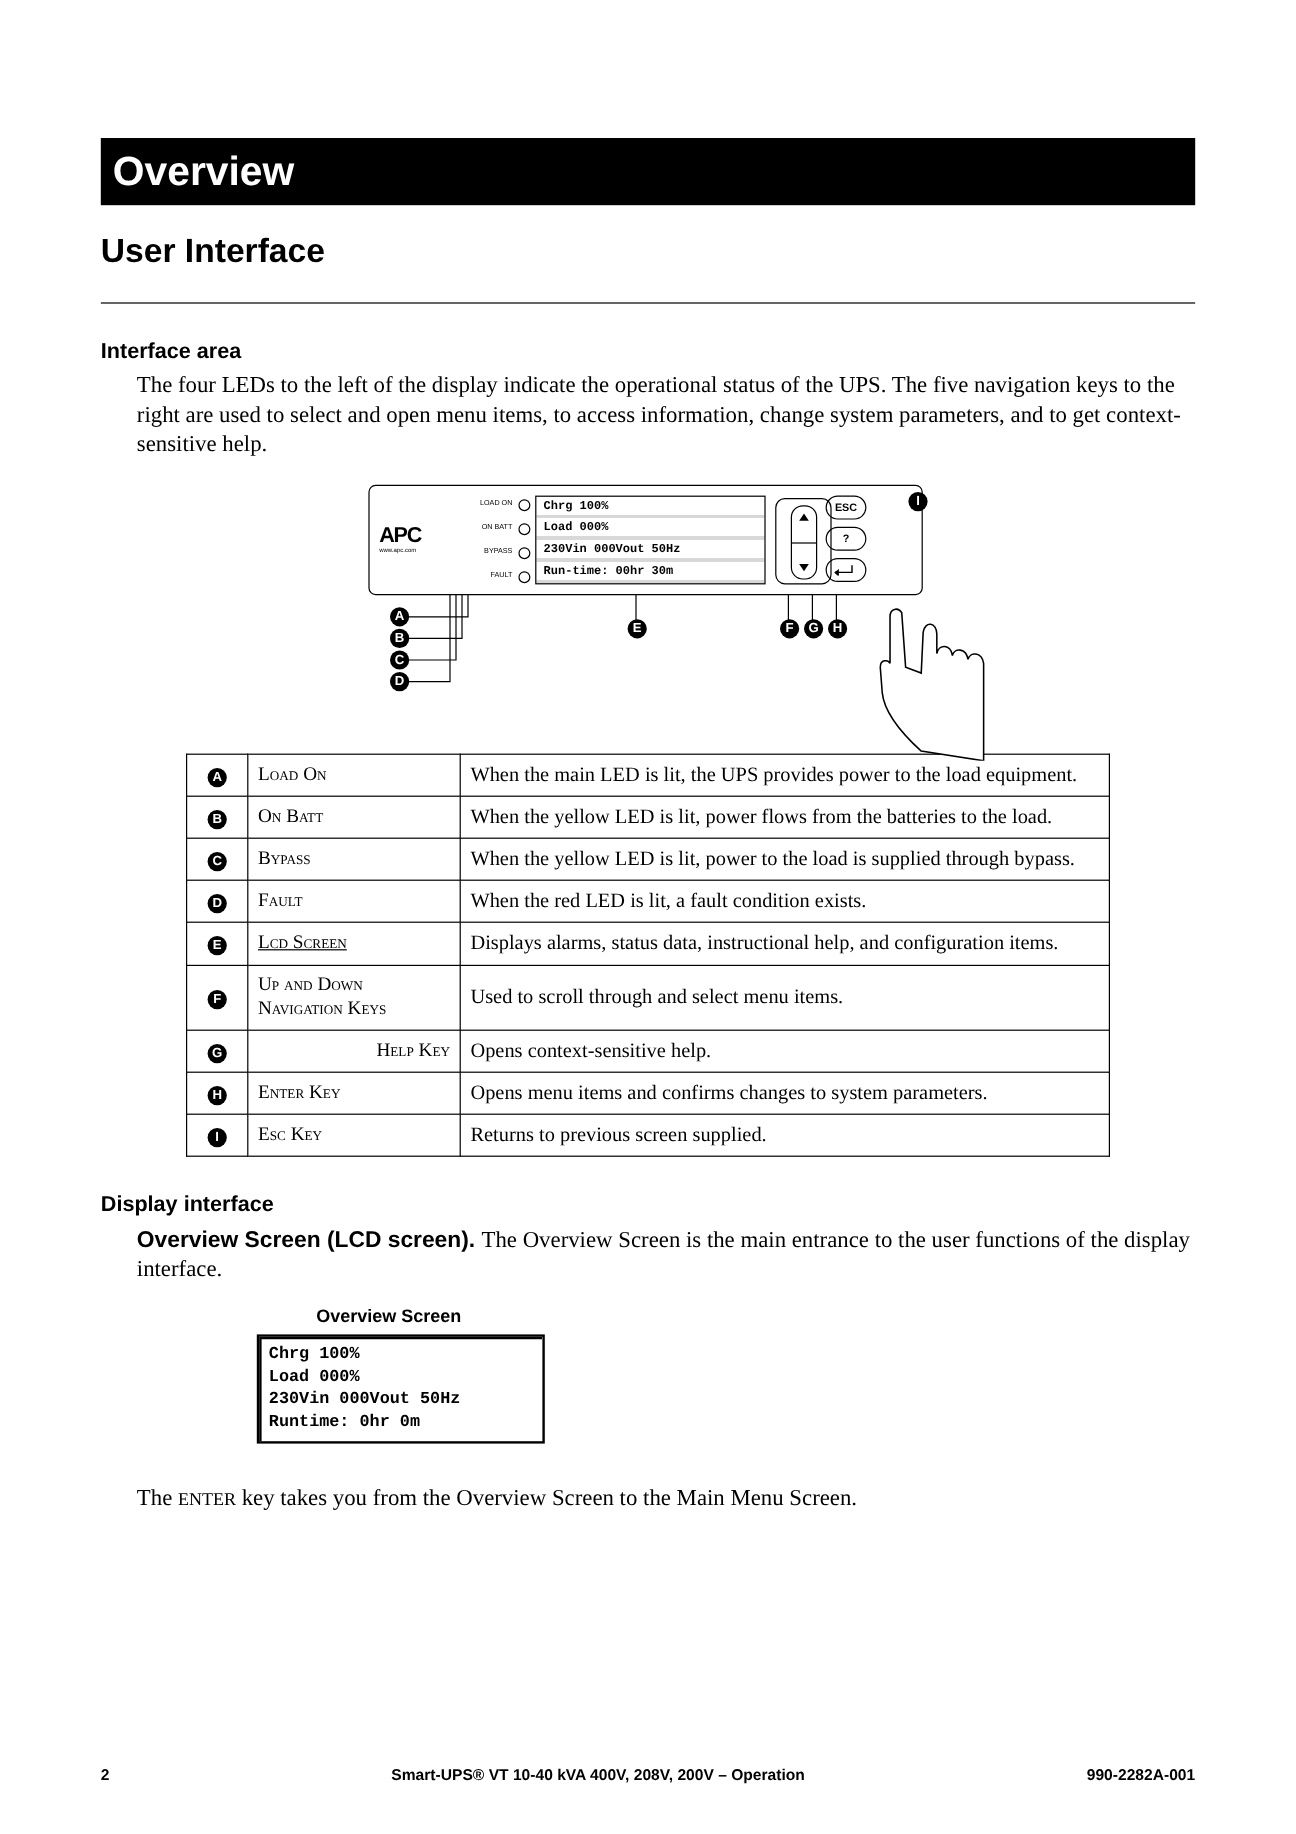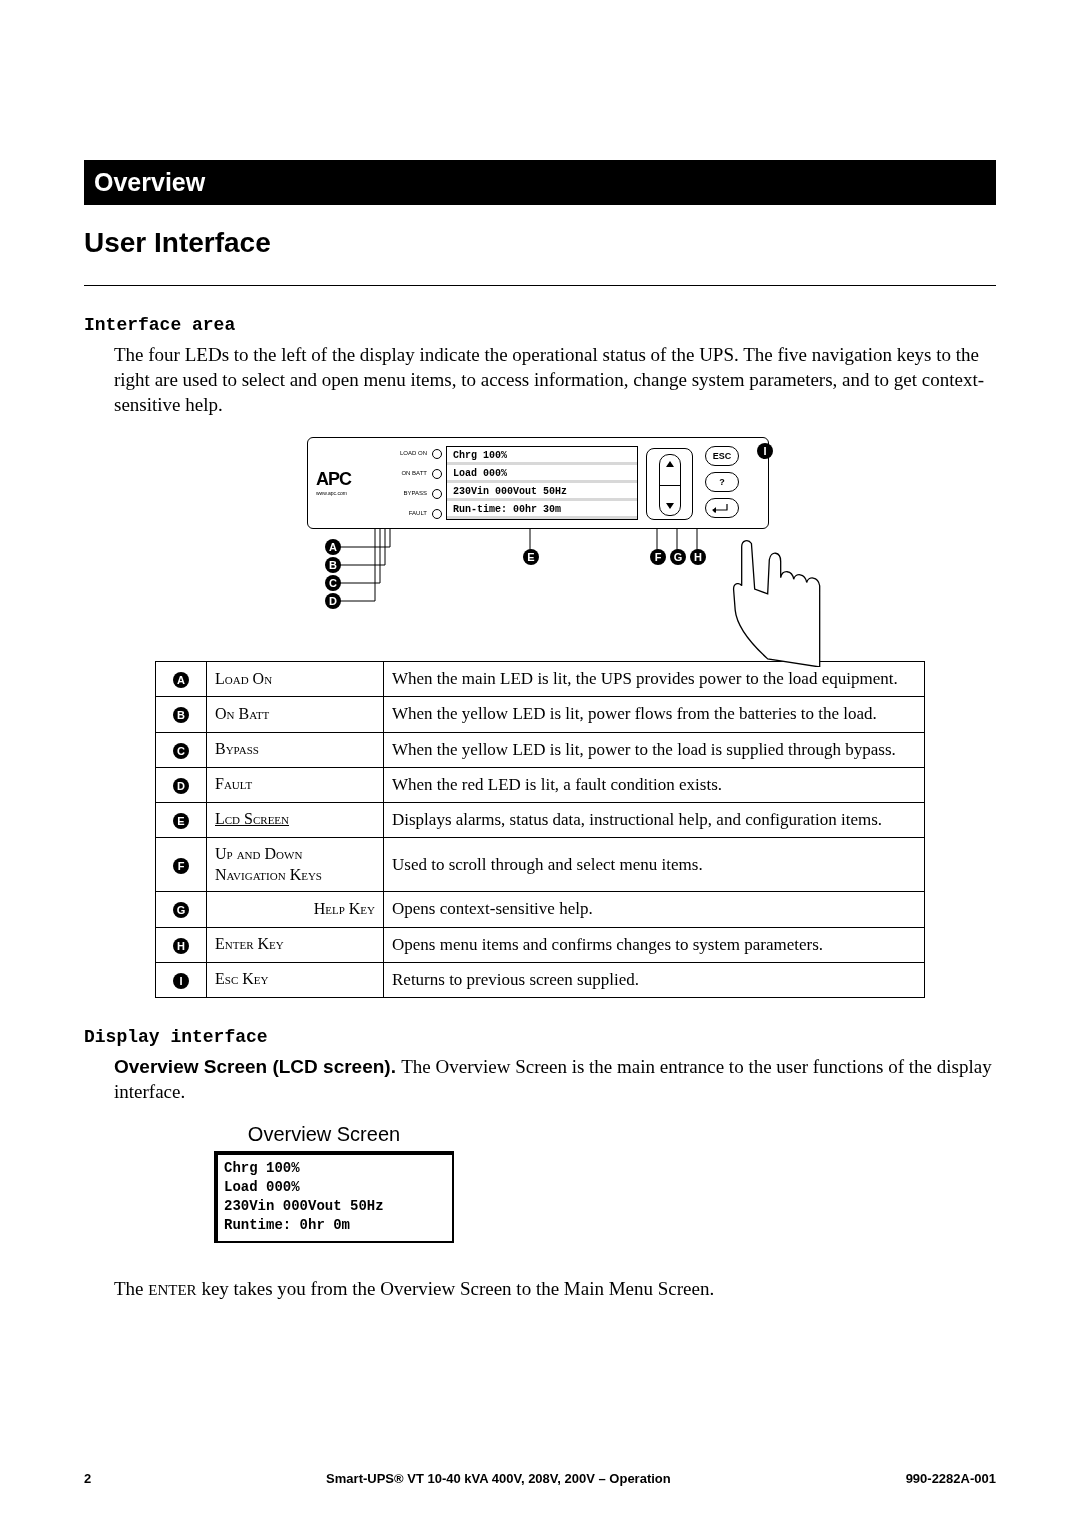--- a/index.html
+++ b/index.html
@@ -19,35 +19,34 @@
   .bold { font-weight: bold; }
   .smallcaps { font-variant: small-caps; }
   .mono { font-family: "Courier New", Courier, monospace; font-weight: bold; }
 
   .banner {
     width: 100%;
     background: #000;
     color: #fff;
     font-family: Arial, Helvetica, sans-serif;
     font-weight: bold;
-    font-size: 25px;
+    font-size: 34px;
     padding: 6px 10px;
     box-sizing: border-box;
-    margin-top: 45px;
   }
   .h1 {
     font-family: Arial, Helvetica, sans-serif;
     font-weight: bold;
     font-size: 28px;
     margin: 20px 0 8px 0;
     border-bottom: 1.5px solid #000;
     padding-bottom: 24px;
   }
   .h2 {
-    font-family: Liberation Mono, monospace;
+    font-family: Liberation Sans, sans-serif;
     font-weight: bold;
     font-size: 18px;
     margin: 28px 0 6px 0;
   }
   .para {
     margin: 0 0 6px 30px;
   }
 
   
   .illus-wrap {
@@ -139,21 +138,21 @@
     position:absolute;left:12px;top:5px;width:20px;height:60px;border:1px solid #000;border-radius:10px;
   }
   .key-vert::before, .key-vert::after{
     content:"";position:absolute;left:50%;width:0;height:0;transform:translateX(-50%);
     border-left:4px solid transparent;border-right:4px solid transparent;
   }
   .key-vert::before{top:6px;border-bottom:6px solid #000;}
   .key-vert::after{bottom:6px;border-top:6px solid #000;}
   .key-vert .split{position:absolute;top:50%;left:0;right:0;height:1px;background:#000;}
   .key-col2{
-    position:absolute;left:397px;top:8px;width:34px;height:72px;
+    position:absolute;left:380px;top:8px;width:34px;height:72px;
   }
   .key-oval{
     width:32px;height:18px;border:1.2px solid #000;border-radius:10px;
     font-size:9px;font-family:Arial,sans-serif;font-weight:bold;text-align:center;line-height:18px;
     margin-bottom:6px;
   }
   .key-oval.enter{position:relative;}
   .key-oval.enter svg{position:absolute;left:6px;top:3px;width:20px;height:12px;}
 
   
@@ -179,21 +178,21 @@
   }
   table.legend td.col-a { width: 34px; text-align: center; }
   table.legend td.col-b { width: 160px; }
   .bullet-icon {
     display:inline-block;width:16px;height:16px;border-radius:50%;background:#000;color:#fff;
     font-family:Arial,sans-serif;font-weight:bold;font-size:11px;text-align:center;line-height:16px;
   }
 
   
   .lcd-caption{
-    font-family: Arial, sans-serif; font-weight: normal; font-size: 20px;
+    font-family: Arial, sans-serif; font-weight: bold; font-size: 15px;
     text-align: left; margin-top:17px;
   }
   .lcd-box{
     width: 220px;
     border: 2px solid #000;
     box-shadow: 2px 2px 0 #000 inset, -0px -0px 0 #000 inset;
     padding: 6px 8px;
     margin-top:4px;
   }
   .lcd-box-wrap{

